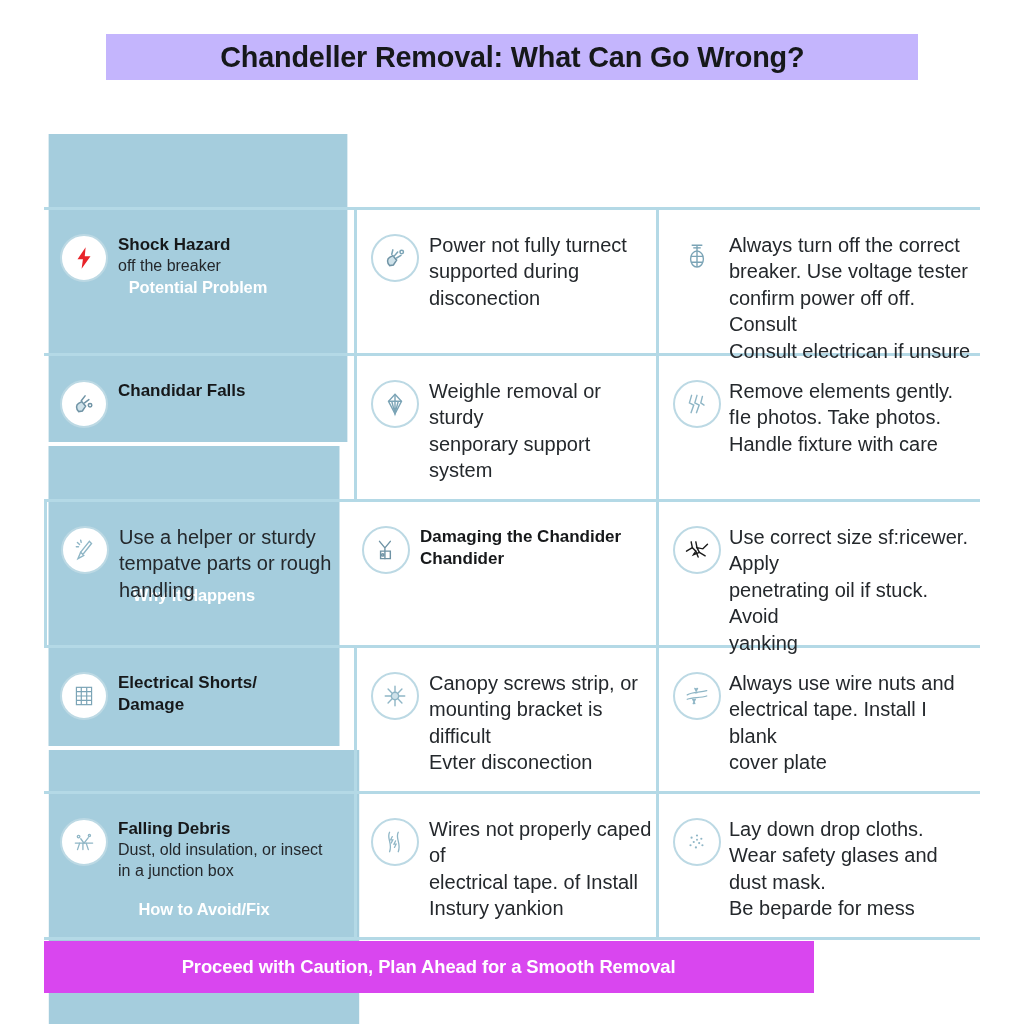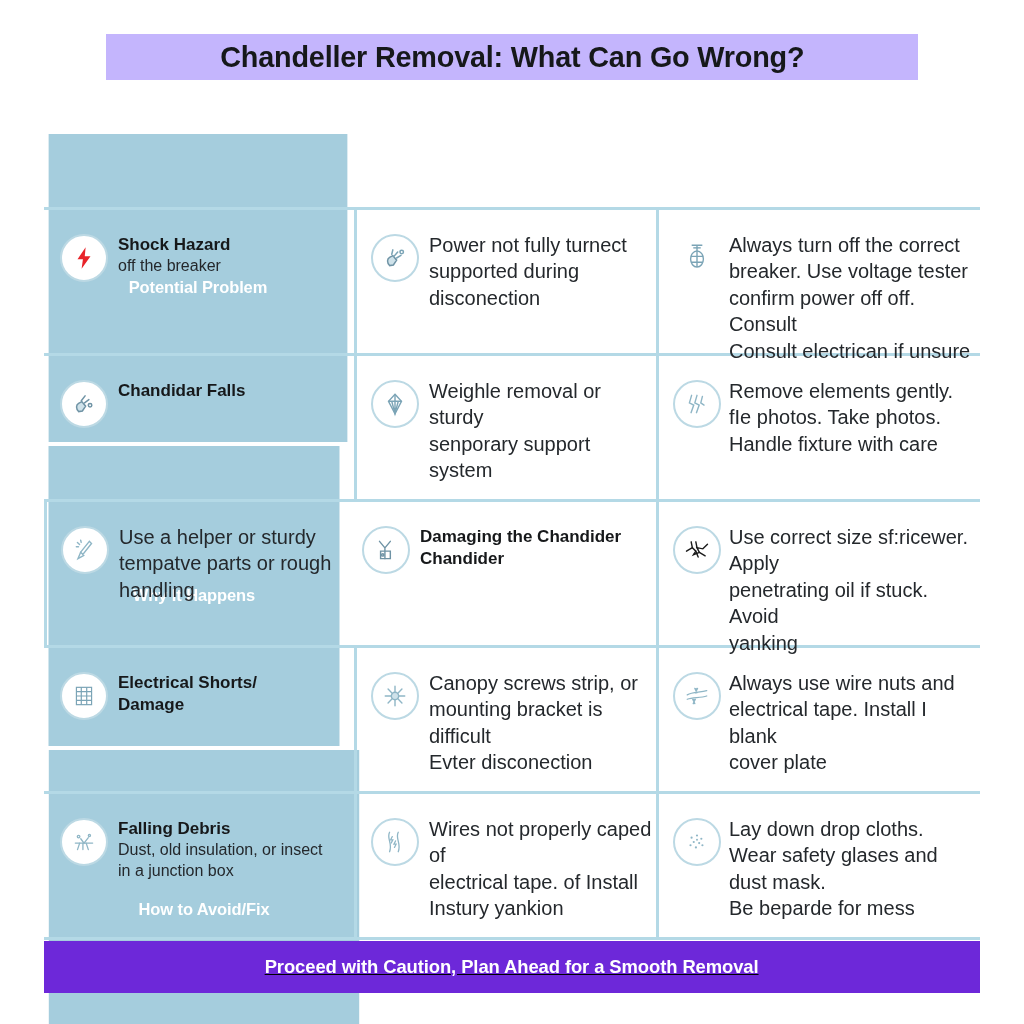--- a/index.html
+++ b/index.html
@@ -142,27 +142,26 @@
     white-space: pre-line;
     line-height: 1.32;
   }
   .c3 .cell-body { margin-left: -2px; }
 
   
   .footer-banner {
     position: absolute;
     left: 44px;
     top: 941px;
-    width: 936px;
+    width: 770px;
     height: 52px;
-    background: #6d28d9;
+    background: #d946ef;
     display: flex;
     align-items: center;
     justify-content: center;
-    text-decoration: underline;
   }
   .footer-text {
     font-size: 19px;
     font-weight: bold;
     color: #ffffff;
     letter-spacing: -0.1px;
     transform: scaleX(0.97);
     white-space: nowrap;
   }
 </style>

